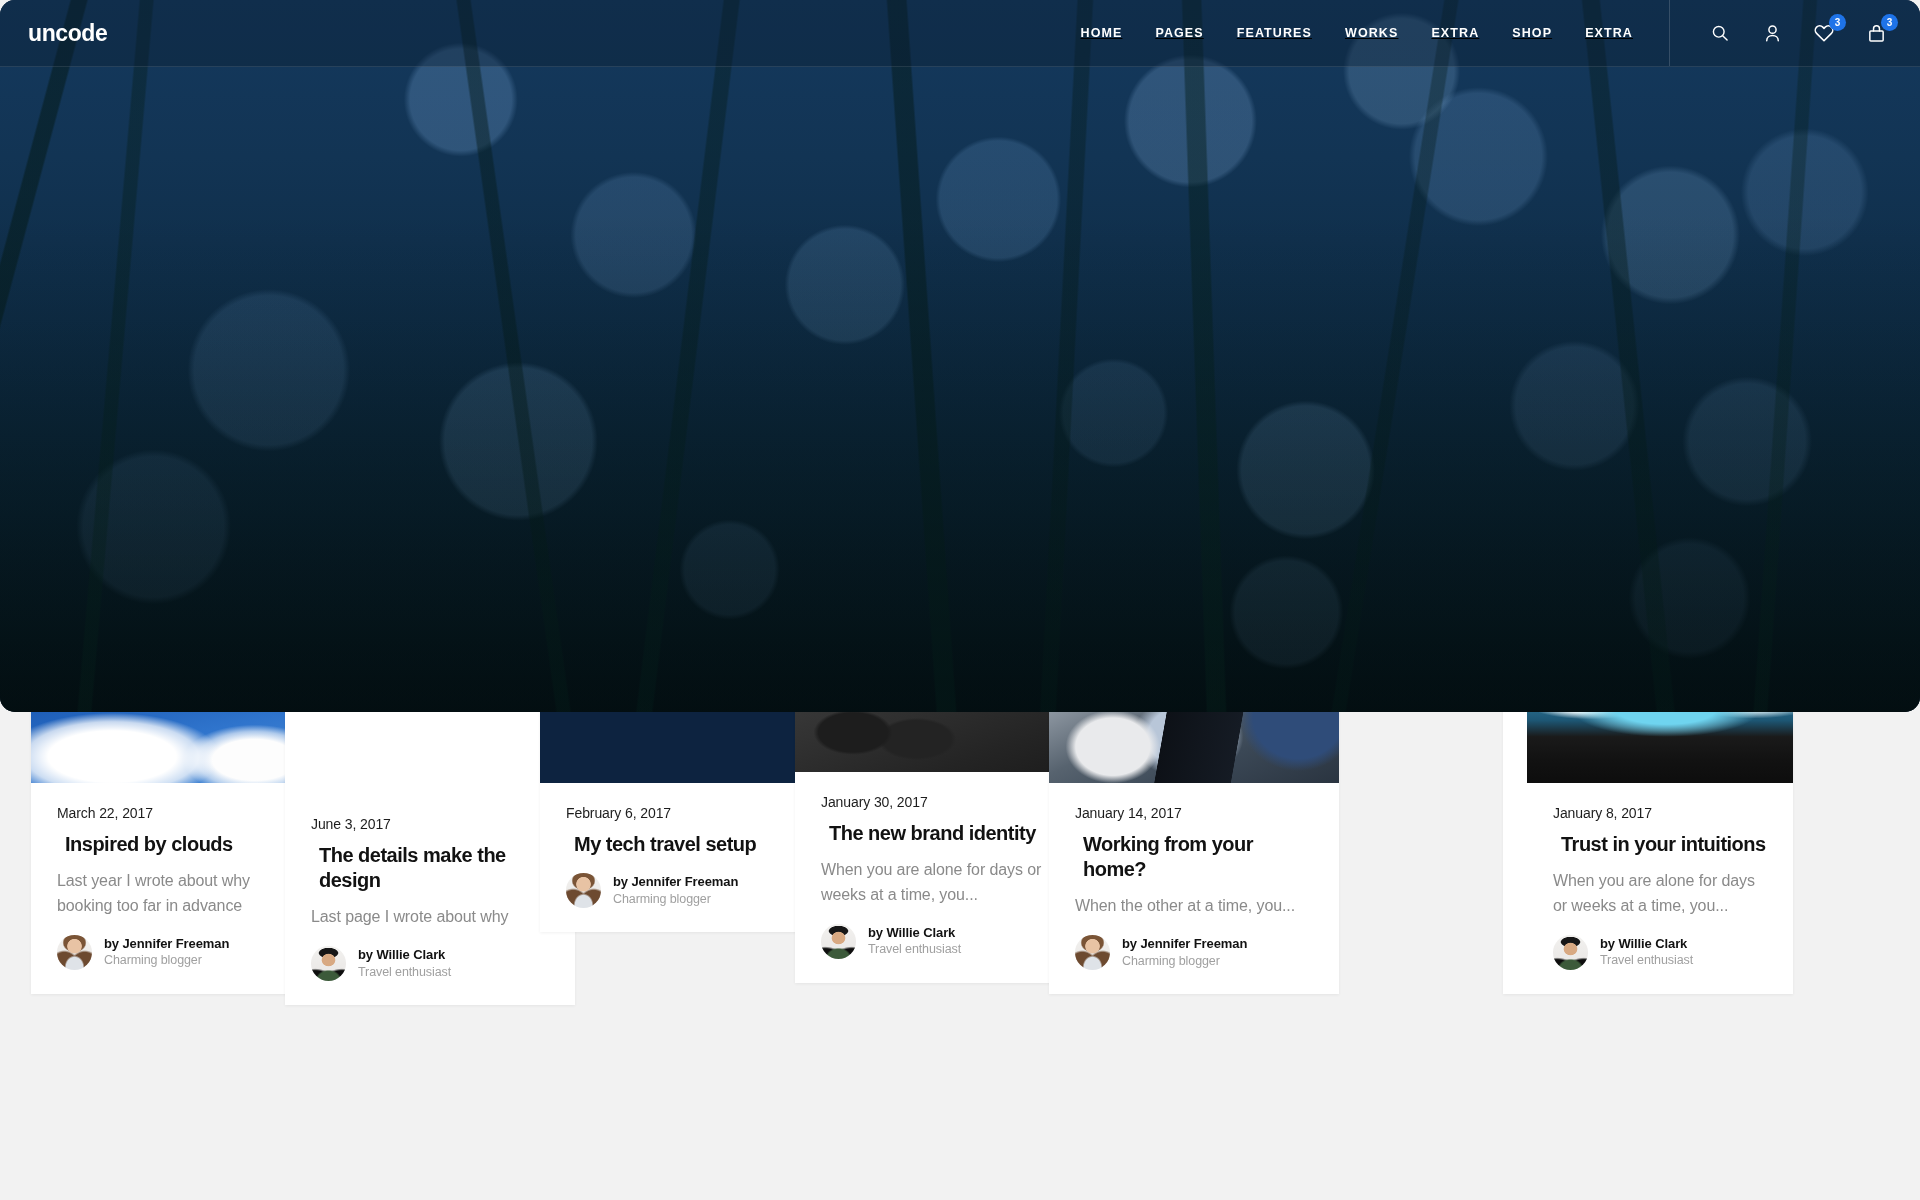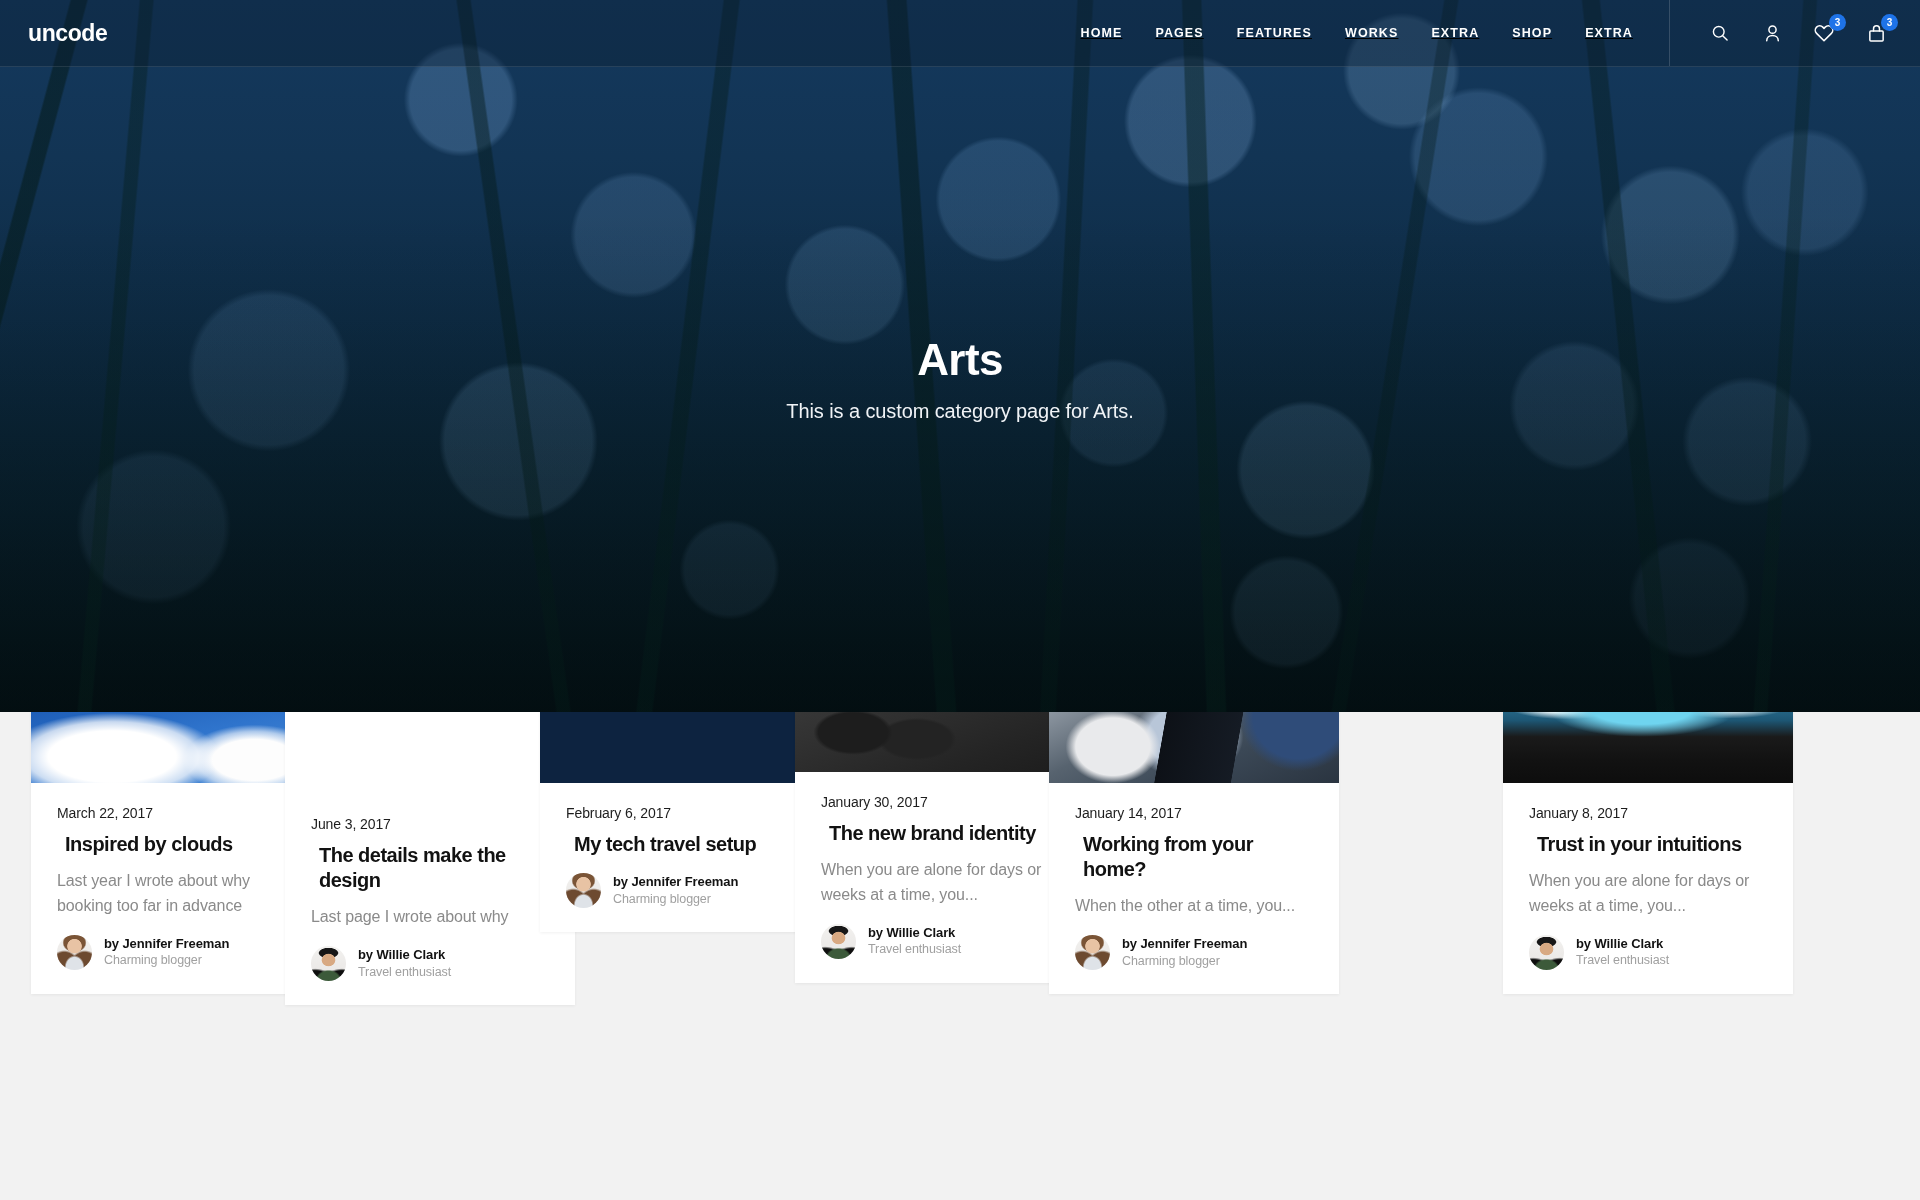--- a/index.html
+++ b/index.html
@@ -13,20 +13,21 @@
     background: #f2f2f2;
   }
 
   
   .hero {
     position: relative;
     width: 1920px;
     height: 712px;
     overflow: hidden;
     background: #0c2038;
+    border-radius: 15px;
   }
 
   
   .hero-bg {
     position: absolute;
     inset: 0;
     background:
       radial-gradient(circle at 24% 14%, rgba(150,200,255,.22) 0 3.2%, rgba(150,200,255,0) 3.6%),
       radial-gradient(circle at 62% 17%, rgba(160,205,255,.20) 0 4.6%, rgba(160,205,255,0) 5.0%),
       radial-gradient(circle at 73% 10%, rgba(170,215,255,.18) 0 3.4%, rgba(170,215,255,0) 3.8%),
@@ -350,24 +351,20 @@
       <div class="tool">
         <svg width="21" height="21" viewBox="0 0 24 24" fill="none" stroke="#ffffff" stroke-width="1.7">
           <rect x="4.4" y="9.2" width="15.2" height="11.4" rx="1.1"></rect>
           <path d="M8.6 9.2V6.6a3.4 3.4 0 0 1 6.8 0v2.6" stroke-linecap="round"></path>
         </svg>
         <span class="badge">3</span>
       </div>
     </div>
   </nav>
 
-  <div class="hero-copy">
-    <h1 class="hero-title">Arts</h1>
-    <p class="hero-sub">This is a custom category page for Arts.</p>
-  </div>
 </section>
 
 <section class="posts">
 
   <article class="post-card" style="left:31px; top:-94px;">
     <div class="post-thumb thumb-clouds"></div>
     <div class="post-body">
       <div class="post-date">March 22, 2017</div>
       <h3 class="post-title">Inspired by clouds</h3>
       <p class="post-excerpt">Last year I wrote about why booking too far in advance</p>
@@ -437,21 +434,21 @@
       <div class="post-author">
         <div class="avatar av-jennifer"></div>
         <div>
           <div class="author-name">by Jennifer Freeman</div>
           <div class="author-role">Charming blogger</div>
         </div>
       </div>
     </div>
   </article>
 
-  <article class="post-card" style="left:1503px; top:-94px; width:290px;">
+  <article class="post-card" style="left:1503px; top:-94px; width:290px;padding-left:24px;">
     <div class="post-thumb thumb-wave"></div>
     <div class="post-body">
       <div class="post-date">January 8, 2017</div>
       <h3 class="post-title">Trust in your intuitions</h3>
       <p class="post-excerpt">When you are alone for days or weeks at a time, you...</p>
       <div class="post-author">
         <div class="avatar av-willie"></div>
         <div>
           <div class="author-name">by Willie Clark</div>
           <div class="author-role">Travel enthusiast</div>

